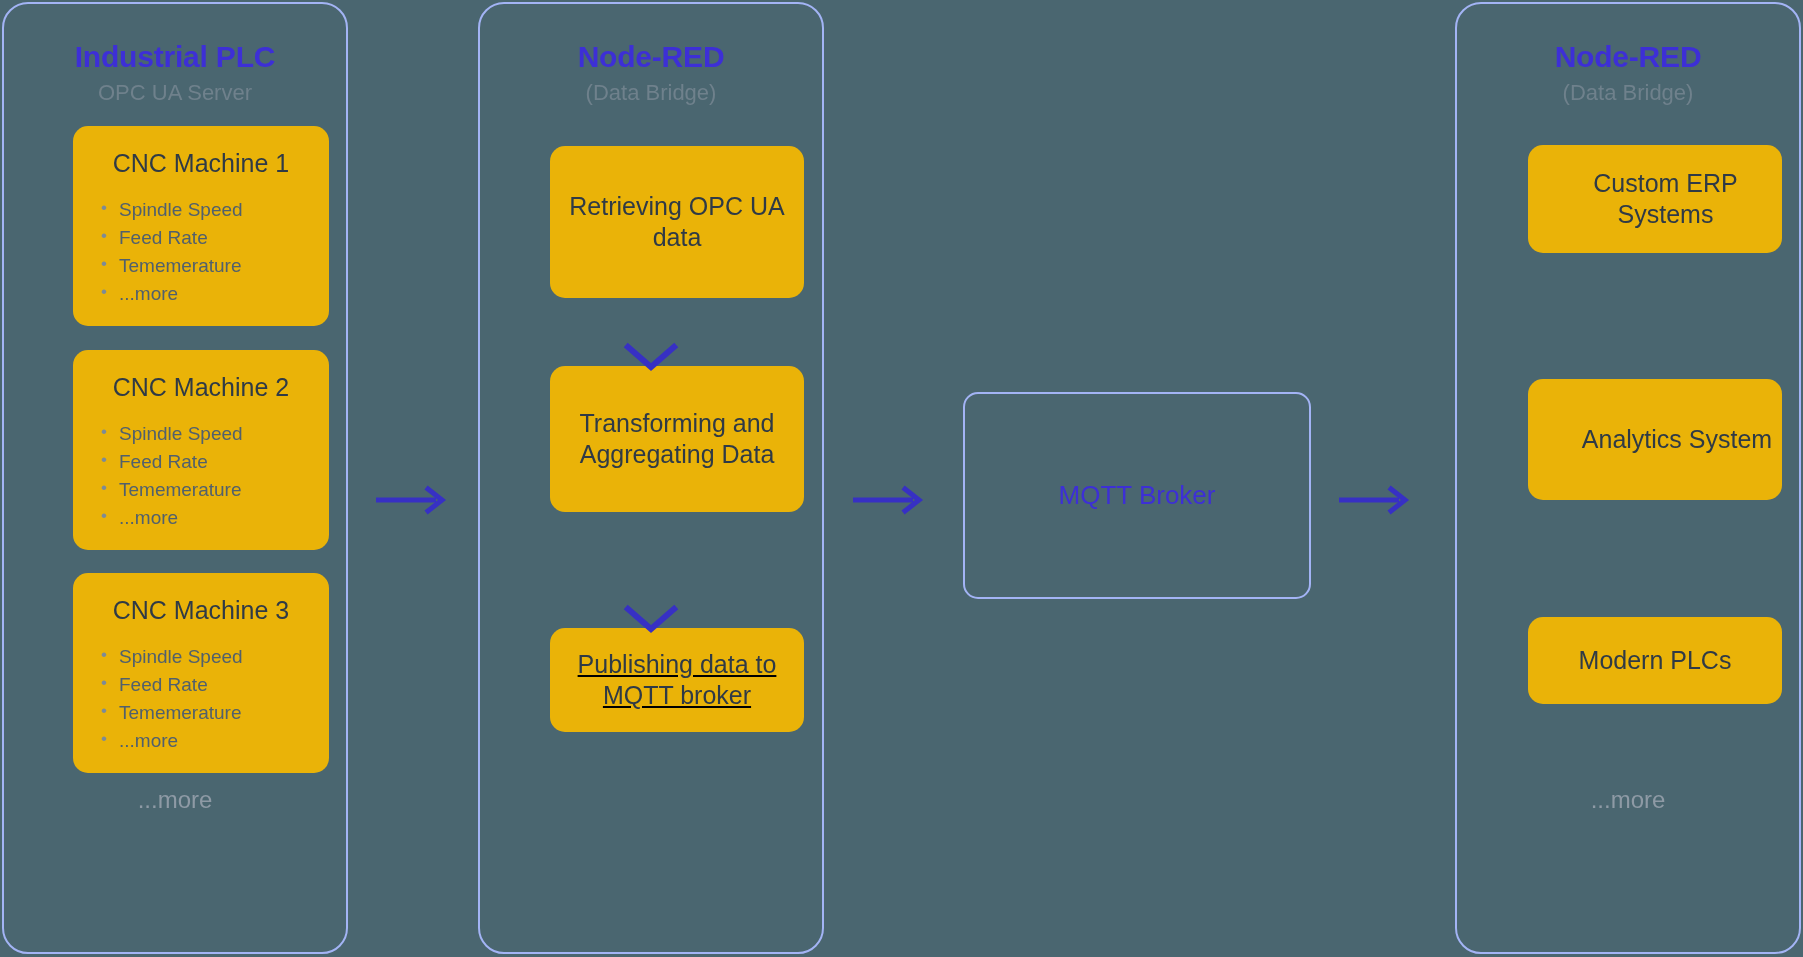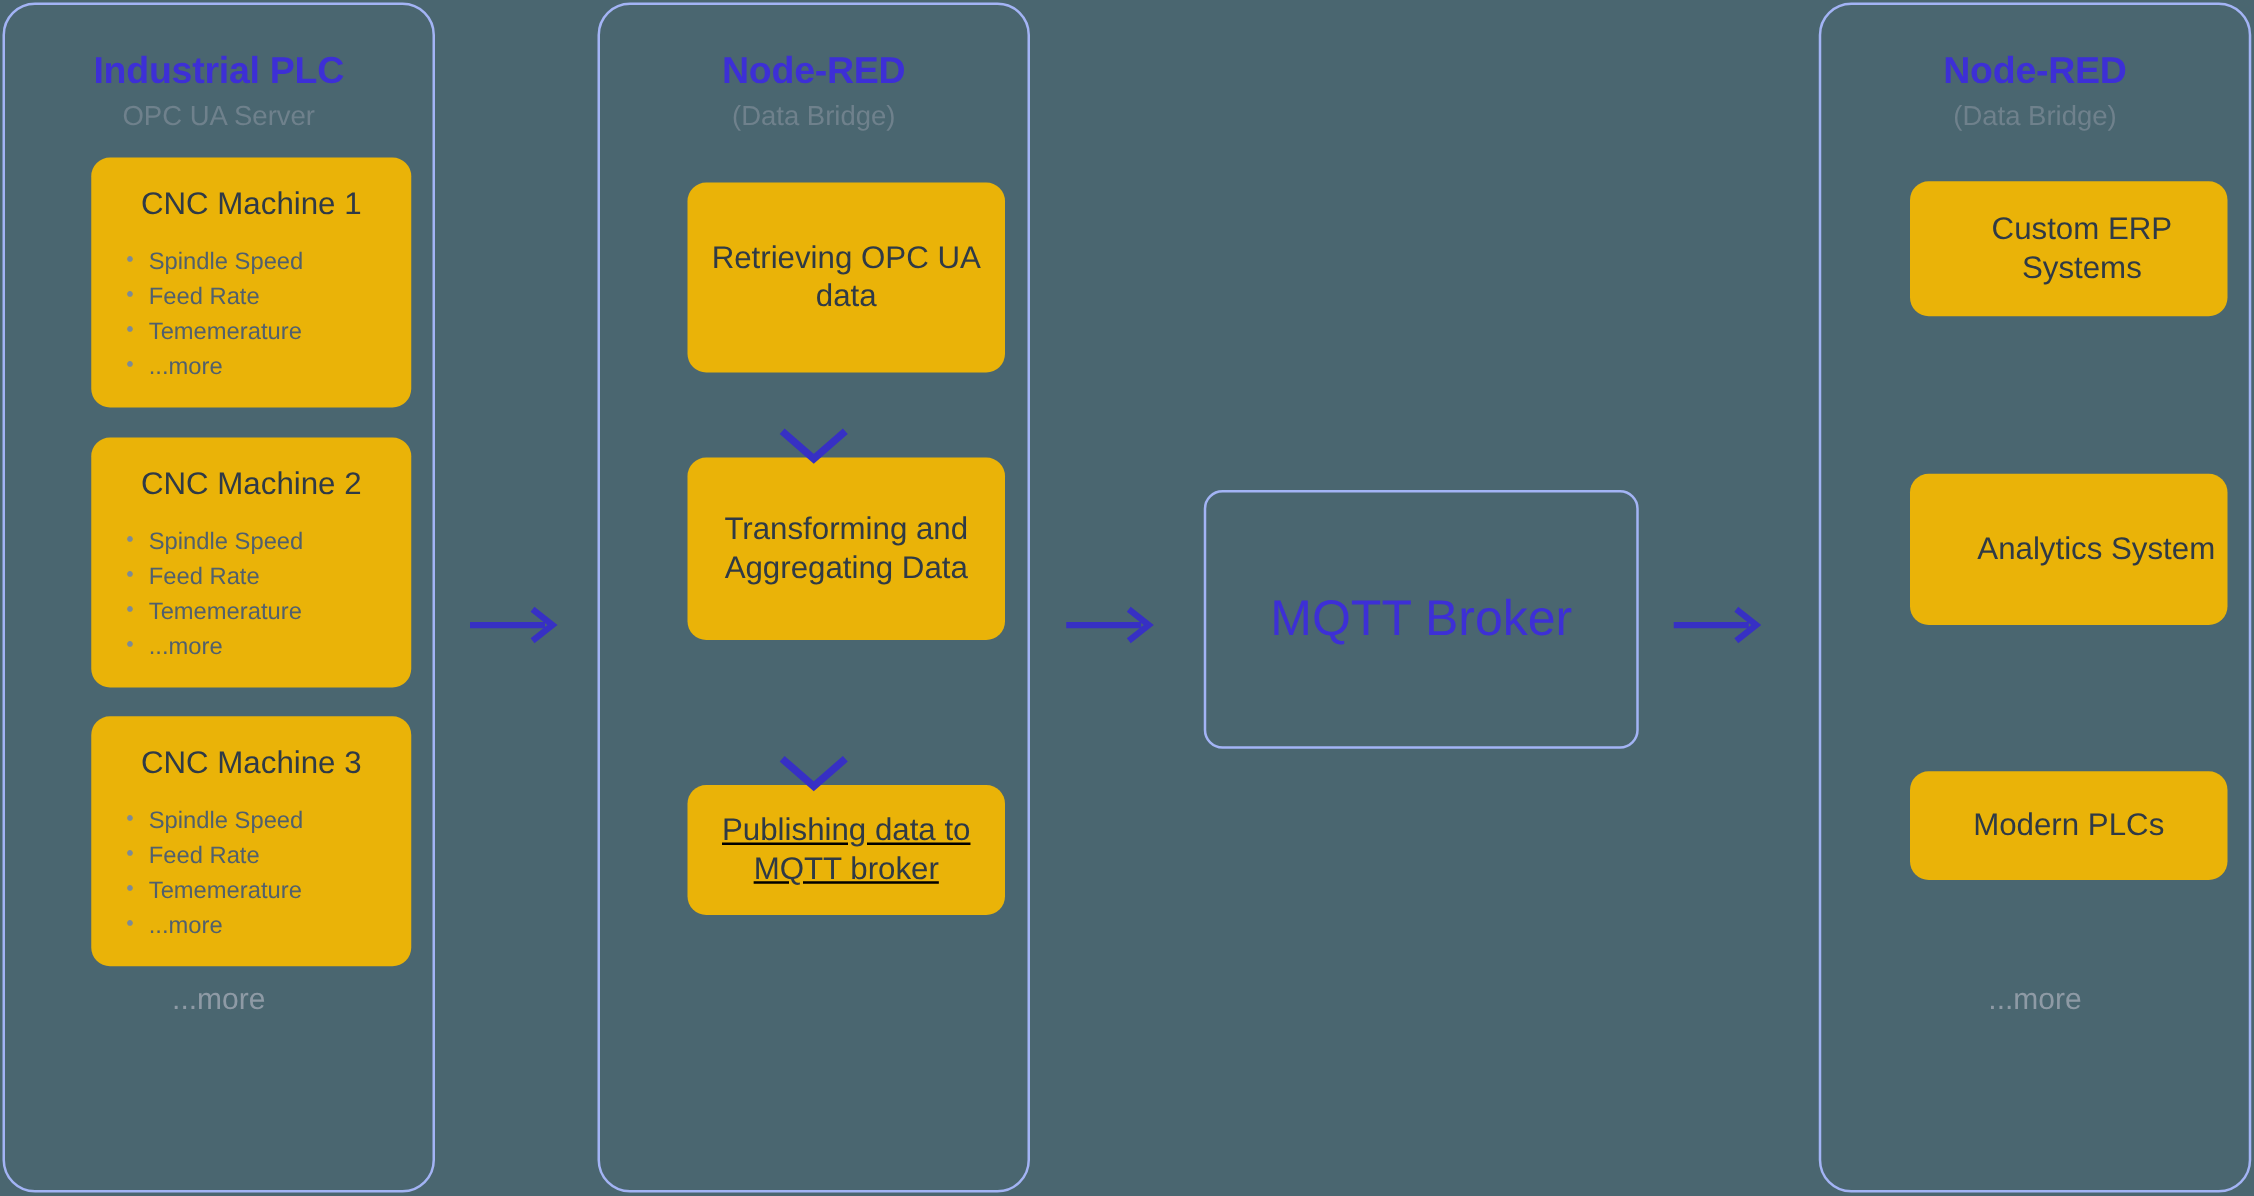--- a/index.html
+++ b/index.html
@@ -118,21 +118,21 @@
   #mqtt-broker{
     position:absolute;
     left:963px;top:392px;width:348px;height:207px;
     border:2px solid #a3b4f5;
     border-radius:15px;
     box-sizing:border-box;
     display:flex;align-items:center;justify-content:center;
   }
   #mqtt-broker .mqtt-label{
     color:#3d2fd6;
-    font-size:40px;
+    font-size:26px;
     font-weight:400;
   }
 
   
   .arrow-right{position:absolute;width:76px;height:34px;}
   #arrow-plc-to-nodered {left:374px; top:483px;}
   #arrow-nodered-to-mqtt{left:851px; top:483px;}
   #arrow-mqtt-to-sinks  {left:1337px;top:483px;}
 
   .chevron-down{position:absolute;width:58px;height:36px;}

